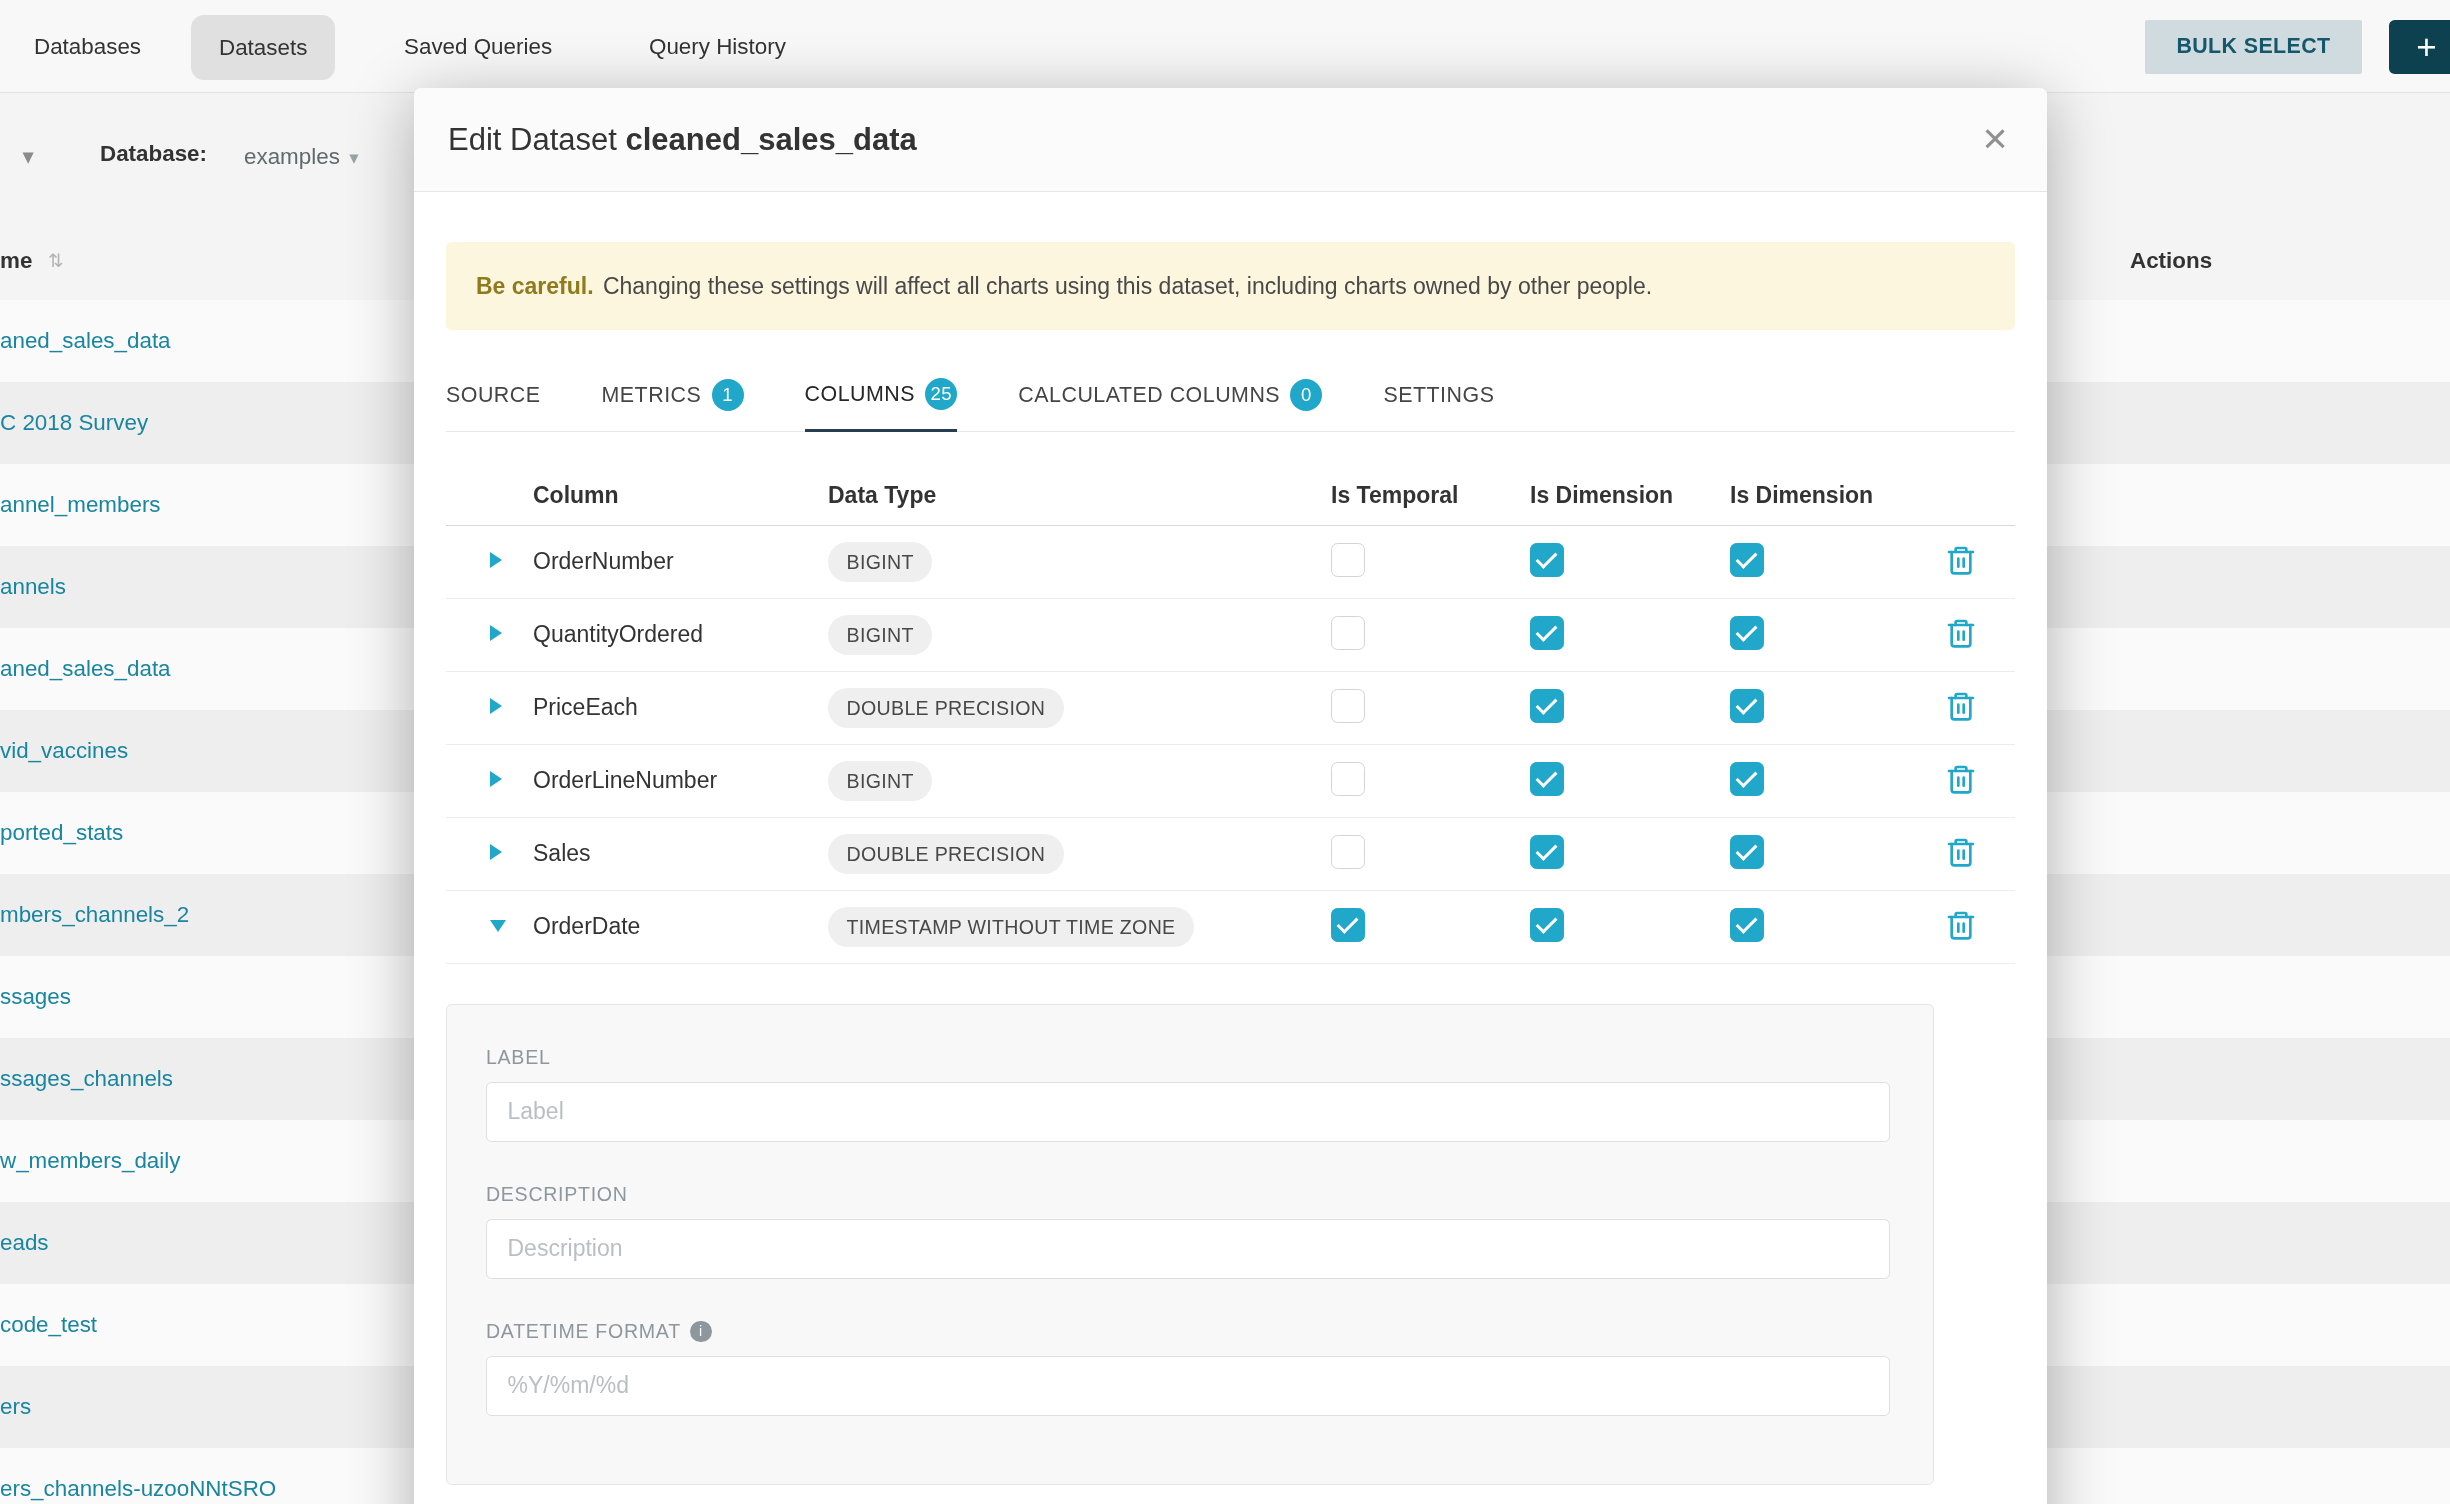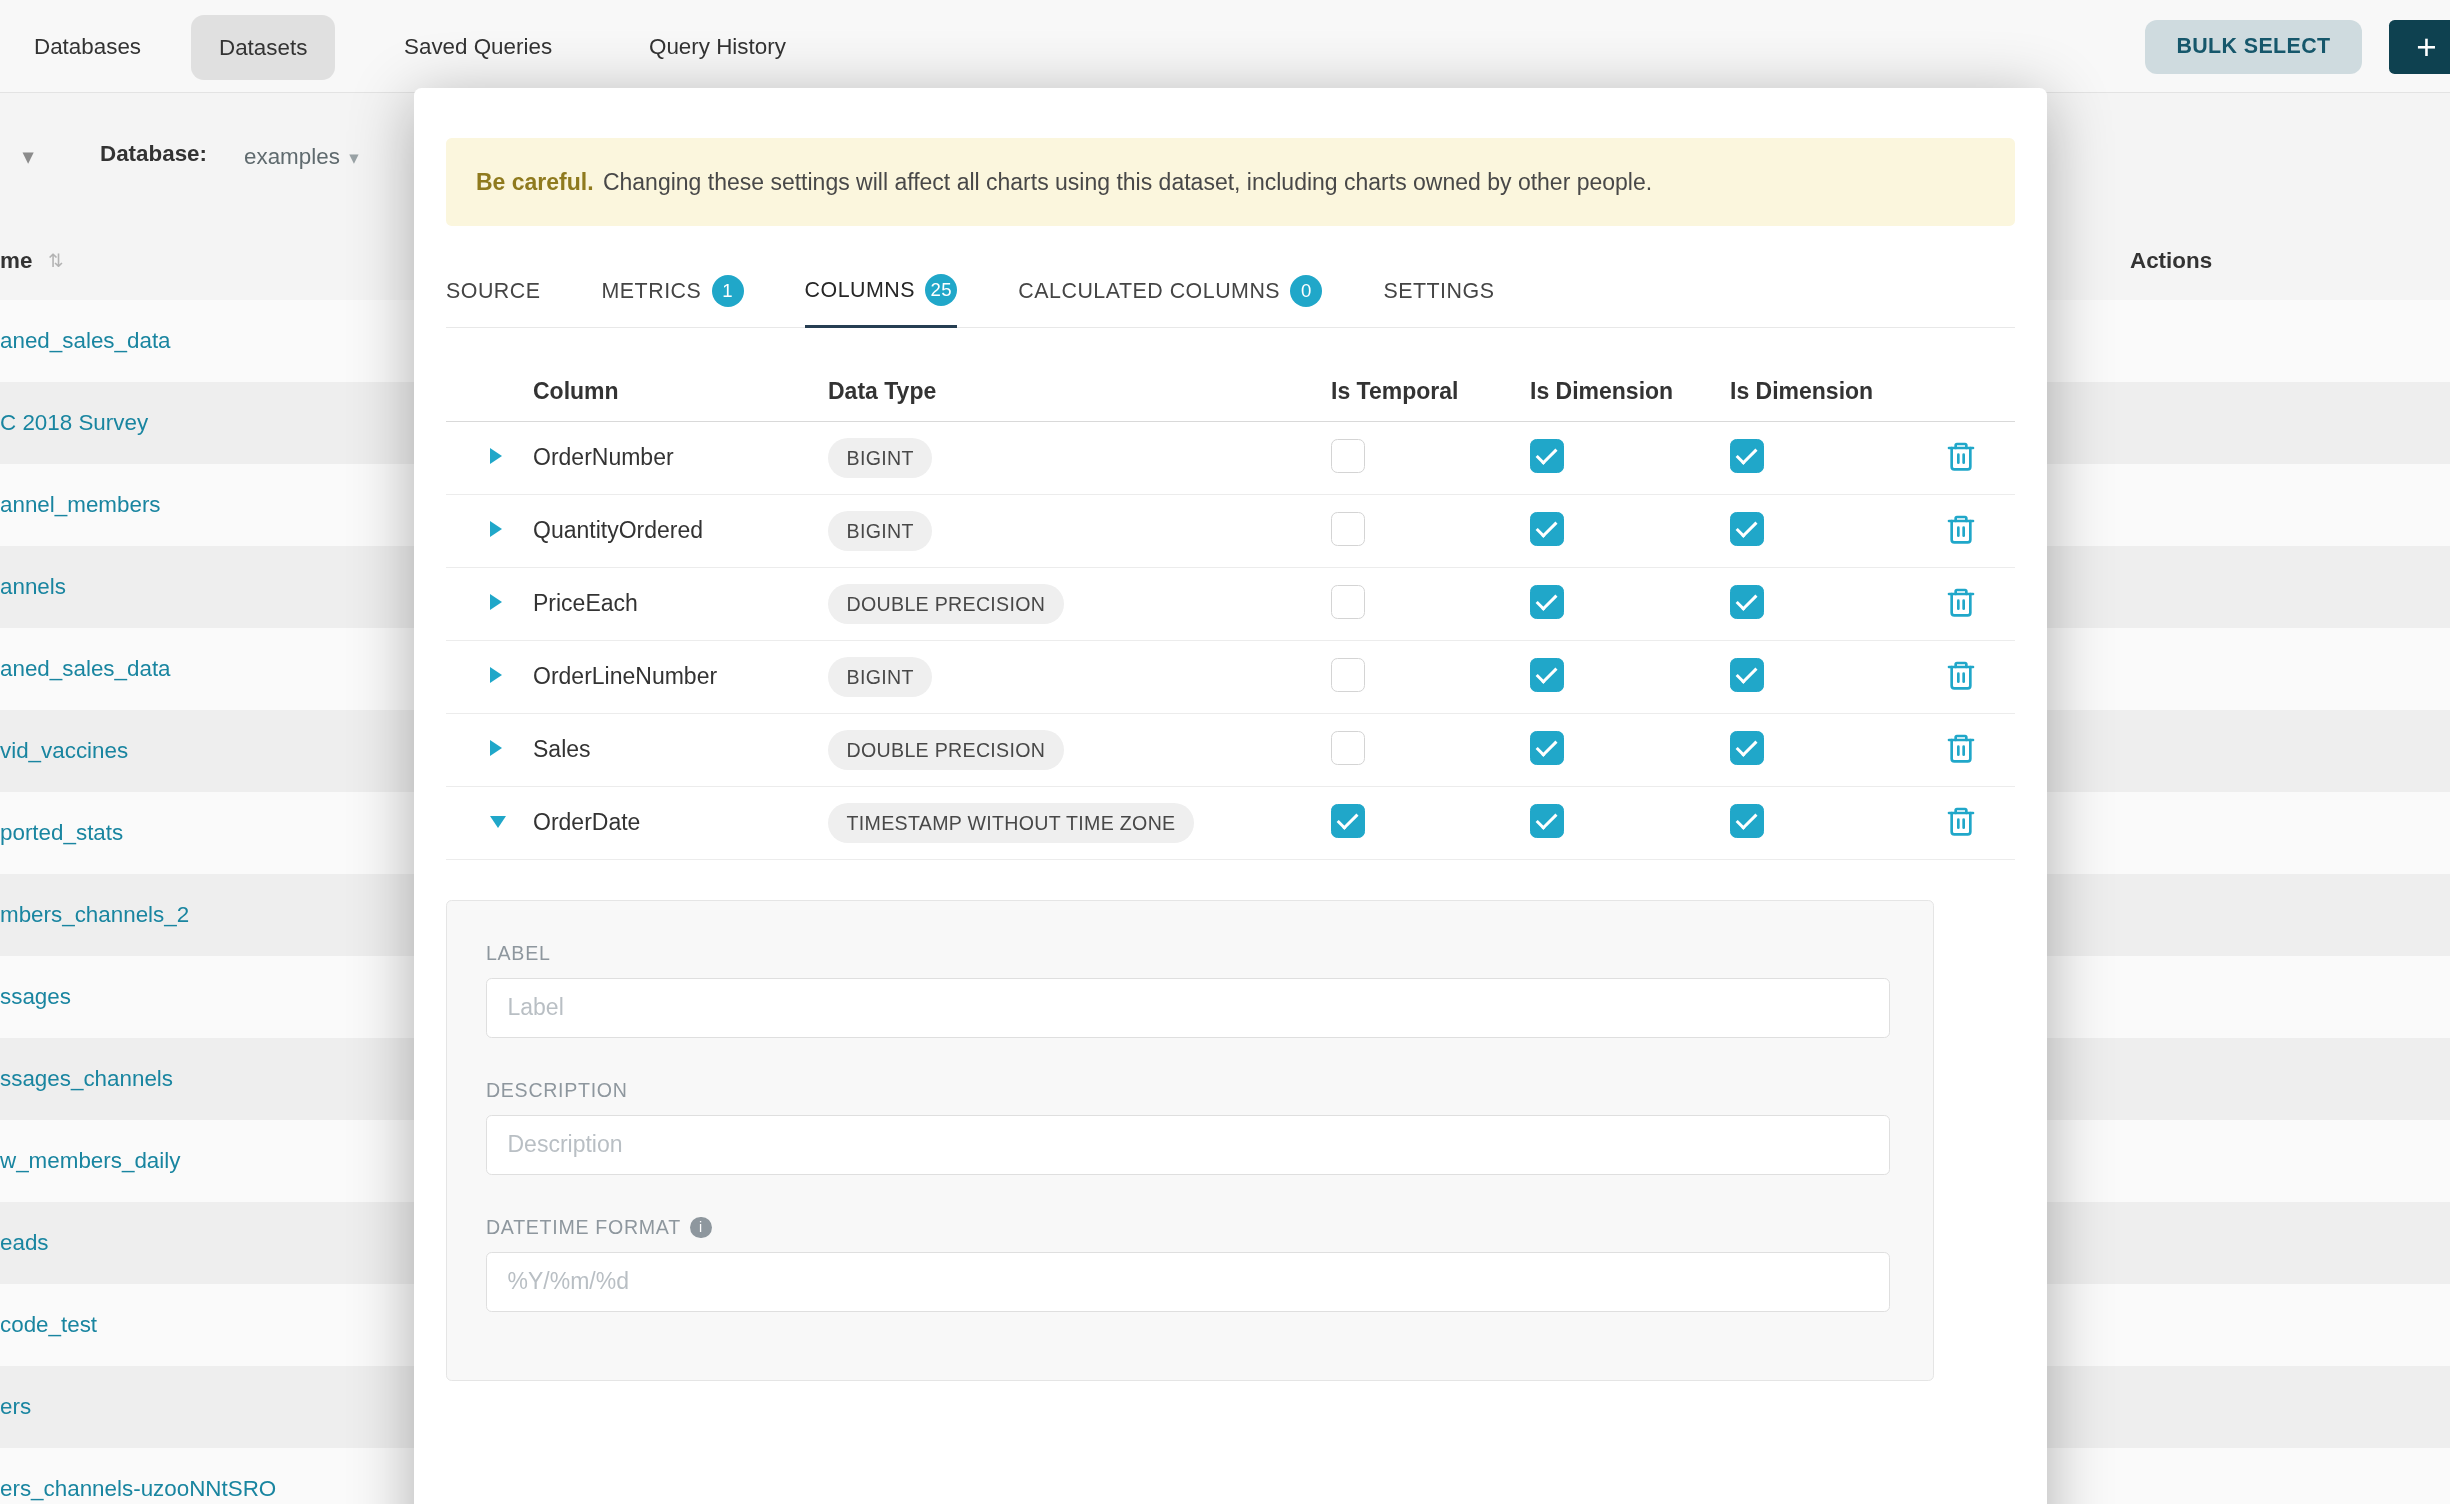--- a/index.html
+++ b/index.html
@@ -12,21 +12,21 @@
     color:#333;
   }
 
   
   .nav { position:absolute; top:0; left:0; width:2450px; height:93px;
          background:#f8f8f8; border-bottom:0.9px solid #e3e3e3; z-index:1; }
   .nav-item { position:absolute; top:0; height:93px; display:flex; align-items:center;
               font-size:22.4px; color:#333; cursor:pointer; background:none; border:none; }
   .nav-active { top:15px; height:65px; background:#e0e0e0; border-radius:13px; padding:0 28px; }
   .bulk-select { position:absolute; left:2145px; top:19.6px; width:217px; height:54px;
-                 background:#cfdbdf; border:none; border-radius:12px;
+                 background:#cfdbdf; border:none; border-radius:2px;
                  color:#16576b; font-size:21.4px; font-weight:600; letter-spacing:0.4px;
                  font-family:"Liberation Sans",sans-serif; cursor:pointer; }
   .add-btn { position:absolute; left:2389px; top:19.6px; width:75px; height:54px;
              background:#0e4150; border:none; border-radius:5.6px; color:#fff;
              font-size:35px; line-height:52px; cursor:pointer;
              font-family:"Liberation Sans",sans-serif; }
 
   
   .bg-filter { position:absolute; top:139px; left:0; width:2450px; height:37px; z-index:0; }
   .bg-caret { position:absolute; left:22.4px; top:3.7px; color:#8b8b8b; font-size:22.4px; }
@@ -176,20 +176,26 @@
     </div>
     <div class="bg-row striped">
       <span class="bg-link">ers</span>
     </div>
     <div class="bg-row plain">
       <span class="bg-link">ers_channels-uzooNNtSRO</span>
     </div>
   </div>
 
 <div class="modal">
+  <div class="modal-header">
+    <div class="modal-title">
+      <span>Edit Dataset</span>&nbsp;<b>cleaned_sales_data</b>
+    </div>
+    <button class="modal-close">×</button>
+  </div>
 
   <div class="warning">
     <b>Be careful.</b>
     <span>Changing these settings will affect all charts using this dataset, including charts owned by other people.</span>
   </div>
 
   <div class="tabs">
       <div class="tab">
         <span>SOURCE</span>
       </div>

